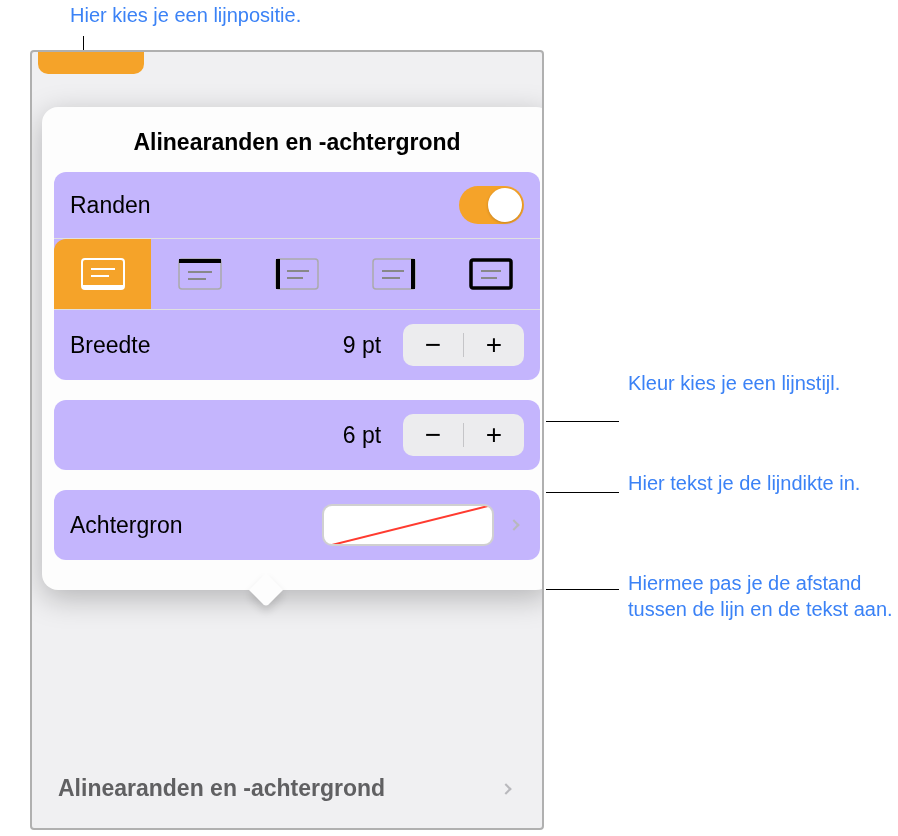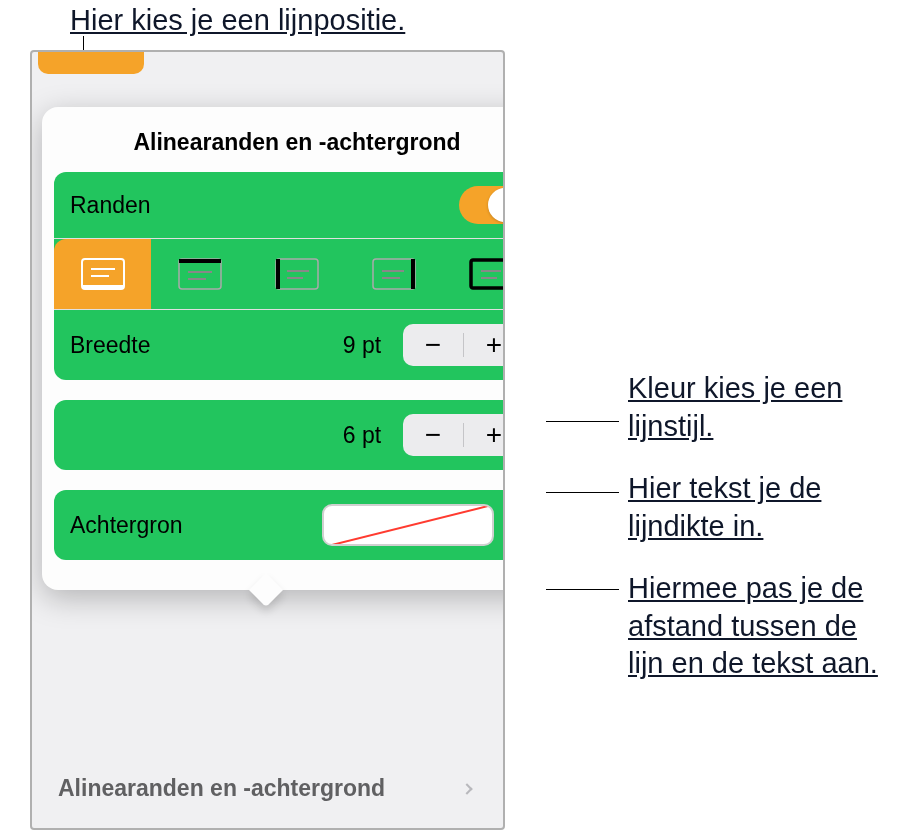--- a/index.html
+++ b/index.html
@@ -7,34 +7,33 @@
     margin: 0;
     font-family: -apple-system, Helvetica, Arial, sans-serif;
     background: #fff;
     width: 898px;
     height: 836px;
     position: relative;
     overflow: hidden;
   }
   .callout {
     position: absolute;
-    font-size: 29px;
+    font-size: 20px;
     line-height: 1.3;
-    color: #0f172a;
-    text-decoration: underline;
+    color: #3b82f6;
   }
   .callout-line {
     position: absolute;
     background: #000;
   }
   .panel-frame {
     position: absolute;
     left: 30px;
     top: 50px;
-    width: 475px;
+    width: 514px;
     height: 780px;
     border: 2px solid #b0b0b0;
     border-radius: 4px;
     background: #f0f0f2;
     overflow: hidden;
   }
   .orange-tab {
     position: absolute;
     left: 6px;
     top: 0;
@@ -55,21 +54,21 @@
     padding-bottom: 10px;
   }
   .popover-title {
     text-align: center;
     font-size: 23px;
     font-weight: 600;
     padding: 22px 0 16px 0;
   }
   .card {
     margin: 0 12px 20px 12px;
-    background: #22c55e;
+    background: #c4b5fd;
     border-radius: 12px;
     overflow: hidden;
   }
   .row {
     display: flex;
     align-items: center;
     padding: 14px 16px;
     border-bottom: 1px solid #e0e0e0;
     min-height: 60px;
   }

